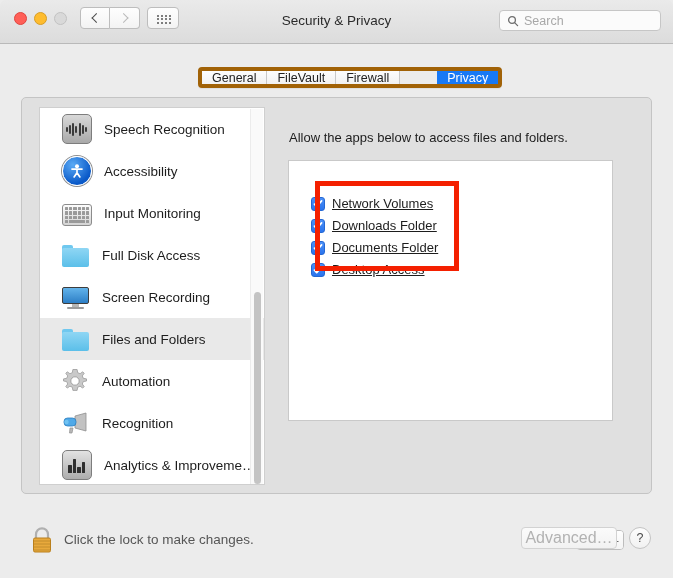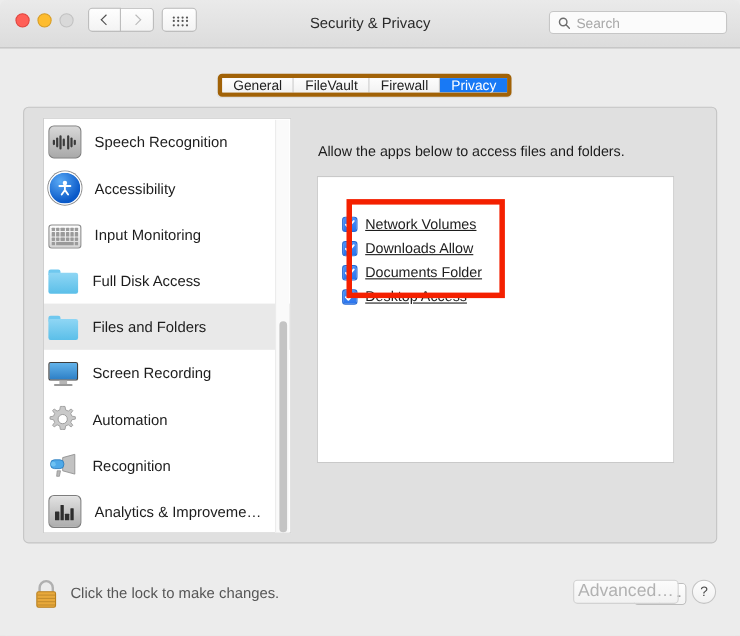--- a/index.html
+++ b/index.html
@@ -141,21 +141,21 @@
     color: #222;
     background: linear-gradient(to bottom, #fdfdfd, #f2f2f2);
     border-right: 1px solid #c8c8c8;
     padding: 0 10px;
     display: flex;
     align-items: center;
     height: 100%;
     box-sizing: border-box;
     white-space: nowrap;
   }
-  .tab:last-child { border-right: none; }
+  .tab:last-child { border-right: none; margin-left: 37px; }
   .tab.active {
     background: #1879f5;
     color: #fff;
   }
 
   
   #content {
     position: absolute;
     left: 21px; top: 97px;
     width: 631px; height: 397px;
@@ -173,21 +173,21 @@
     background: #ffffff;
     border: 1px solid #cfcfcf;
     box-sizing: border-box;
     overflow: hidden;
   }
   .side-item {
     position: relative;
     height: 42px;
     display: flex;
     align-items: center;
-    padding-left: 4px;
+    padding-left: 22px;
     box-sizing: border-box;
   }
   .side-item.selected { background: #e9e9e9; }
   .side-icon {
     width: 28px; height: 28px;
     flex: 0 0 28px;
     margin-right: 12px;
     position: relative;
   }
   .side-label {
@@ -569,35 +569,35 @@
       </div>
 
       <div class="side-item">
         <div class="side-icon ic-folder">
           <span class="tab-f"></span>
             <span class="body-f"></span>
         </div>
         <div class="side-label">Full Disk Access</div>
       </div>
 
-      <div class="side-item selected">
-        <div class="side-icon ic-folder">
-          <span class="tab-f"></span>
-            <span class="body-f"></span>
-        </div>
-        <div class="side-label">Files and Folders</div>
-      </div>
-
       <div class="side-item">
         <div class="side-icon ic-screen">
           <span class="mon"></span>
             <span class="stand"></span>
             <span class="base"></span>
         </div>
         <div class="side-label">Screen Recording</div>
+      </div>
+
+      <div class="side-item selected">
+        <div class="side-icon ic-folder">
+          <span class="tab-f"></span>
+            <span class="body-f"></span>
+        </div>
+        <div class="side-label">Files and Folders</div>
       </div>
 
       <div class="side-item">
         <div class="side-icon ic-gear">
           <svg width="26" height="26" viewBox="0 0 26 26">
             <g fill="#c9c9c9" stroke="#9b9b9b" stroke-width="0.8">
               <path d="M13 1.5 l2.1 0 0.6 3.2 2.4 1 2.6-1.9 1.5 1.5 -1.9 2.6 1 2.4 3.2 0.6 0 2.1 -3.2 0.6 -1 2.4 1.9 2.6 -1.5 1.5 -2.6-1.9 -2.4 1 -0.6 3.2 -2.1 0 -2.1 0 -0.6-3.2 -2.4-1 -2.6 1.9 -1.5-1.5 1.9-2.6 -1-2.4 -3.2-0.6 0-2.1 3.2-0.6 1-2.4 -1.9-2.6 1.5-1.5 2.6 1.9 2.4-1 0.6-3.2z"></path>
             </g>
             <circle cx="13" cy="13" r="4.2" fill="#ffffff" stroke="#9b9b9b" stroke-width="0.9"></circle>
           </svg>
@@ -647,21 +647,21 @@
           </span>
           <span class="plabel">Network Volumes</span>
         </div>
 
         <div class="perm-row" style="top:55px">
           <span class="cbox">
             <svg width="10" height="10" viewBox="0 0 10 10">
               <path d="M1.4 5.2 L3.7 7.6 L8.6 1.9" fill="none" stroke="#fff" stroke-width="1.7" stroke-linecap="round" stroke-linejoin="round"></path>
             </svg>
           </span>
-          <span class="plabel">Downloads Allow</span>
+          <span class="plabel">Downloads Folder</span>
         </div>
 
         <div class="perm-row" style="top:77px">
           <span class="cbox">
             <svg width="10" height="10" viewBox="0 0 10 10">
               <path d="M1.4 5.2 L3.7 7.6 L8.6 1.9" fill="none" stroke="#fff" stroke-width="1.7" stroke-linecap="round" stroke-linejoin="round"></path>
             </svg>
           </span>
           <span class="plabel">Documents Folder</span>
         </div>

